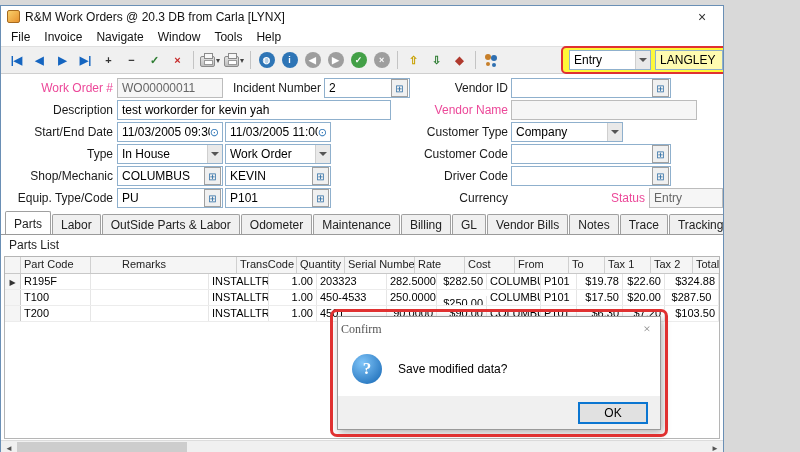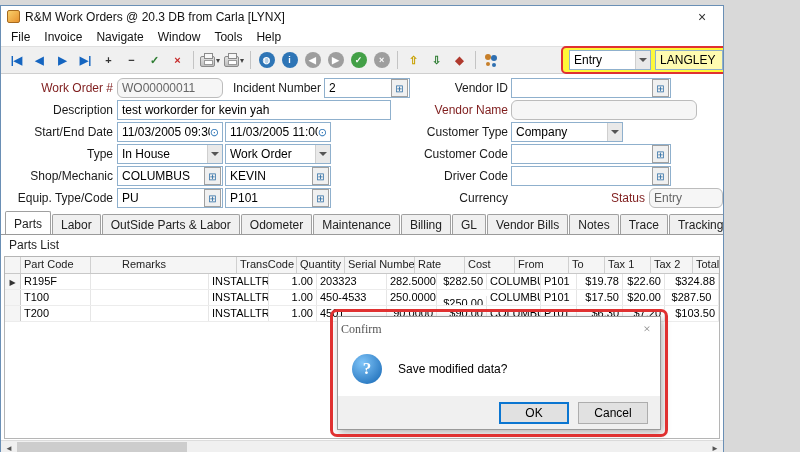--- a/index.html
+++ b/index.html
@@ -56,24 +56,24 @@
   .user-field { width:68px; height:20px; background:#fffbb0; border:1px solid #8fb0cd;
                 font-size:12px; padding:8px 4px; display:flex; align-items:center; }
   .lk-btn { width:17px; height:19px; background:#f0f0f0; border:1px solid #a0a0a0; font-size:10px;
             color:#2e6da4; display:flex; align-items:center; justify-content:center; }
 
   
   .form { position:absolute; top:68px; left:0; right:0; height:138px; font-size:12px; }
   .lbl { position:absolute; left:2px; width:110px; text-align:right; line-height:20px; color:#1a1a1a;
          white-space:nowrap; }
   .lbl.r { left:395px; width:112px; }
-  .lbl.dis { color:#7f1d1d; }
+  .lbl.dis { color:#ec4899; }
   .fld { position:absolute; height:20px; border:1px solid #8fb0cd; background:#fff;
          display:flex; align-items:center; padding:0 4px; font-size:12px; color:#000; overflow:hidden; }
-  .fld.dis { background:#f6f6f6; color:#666; border-color:#bcbcbc;border-radius:6px; }
+  .fld.dis { background:#f6f6f6; color:#666; border-color:#bcbcbc; }
   .fld .val { flex:1; white-space:nowrap; overflow:hidden; }
   .fld .lk { width:17px; height:18px; margin-right:-3px; background:#f0f0f0; border:1px solid #a0a0a0;
              font-size:10px; color:#2e6da4; display:flex; align-items:center; justify-content:center; flex:none; }
   .fld .clock { flex:none; color:#2e75b6; font-size:11px; margin-right:-1px; }
   .fld.combo-f { padding-right:0; }
 
   
   .tabbar { position:absolute; top:206px; left:0; right:0; height:23px; display:flex;
             align-items:flex-end; padding-left:4px; border-bottom:1px solid #9a9a9a; background:#fff; }
   .tab { height:20px; background:#f0f0f0; border:1px solid #a0a0a0; border-bottom:none;
@@ -397,18 +397,17 @@
     <div class="dlg-title">
       <span>Confirm</span>
       <span class="dlg-close">×</span>
     </div>
     <div class="dlg-body">
       <span class="q-icon">?</span>
       <span class="dlg-msg">Save modified data?</span>
     </div>
     <div class="dlg-footer">
       <button class="btn default">OK</button>
-      <button class="btn">Cancel</button>
     </div>
   </div>
   <div class="dlg-annotation"></div>
 
 </div>
 
 </body></html>

